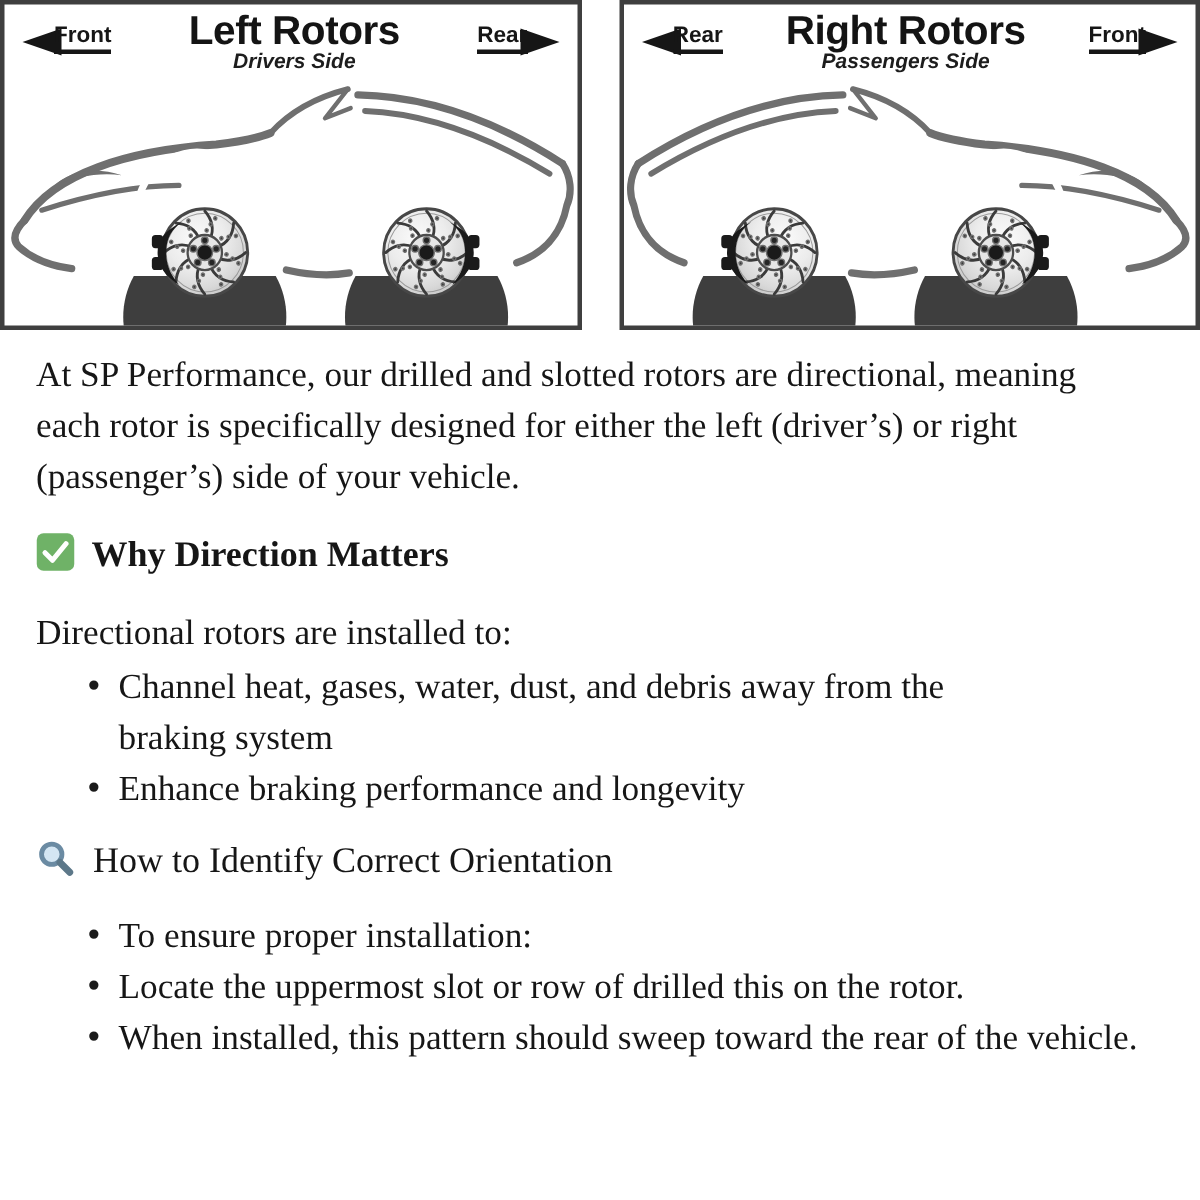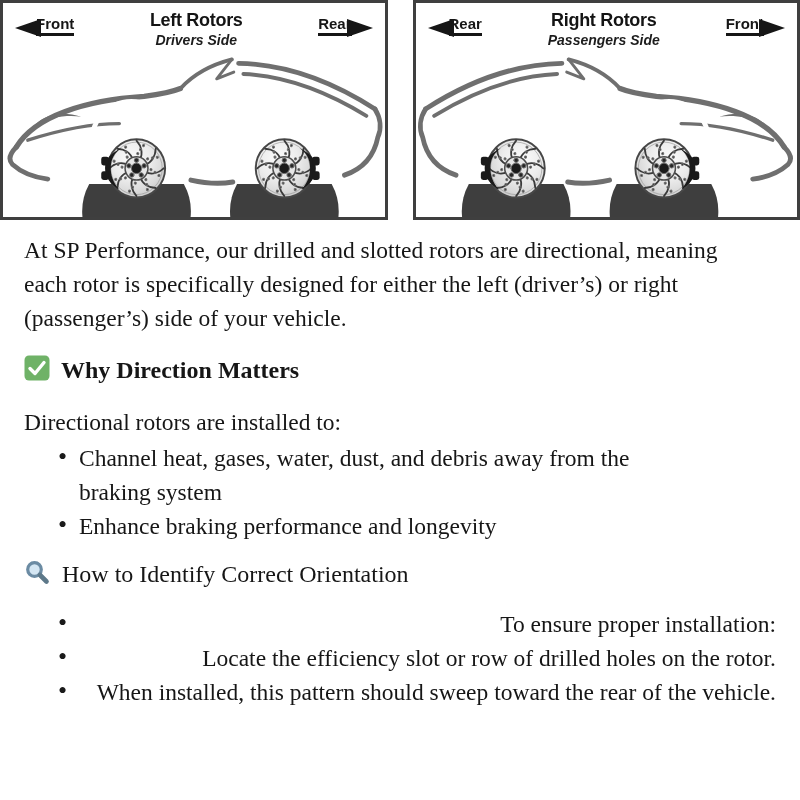--- a/index.html
+++ b/index.html
@@ -4,21 +4,21 @@
 <style>
   html,body { margin:0; padding:0; background:#ffffff; }
   .page { width:800px; min-height:800px; background:#fff; font-family:"Liberation Serif", serif; color:#161616; }
 
   
   .diagram-row { display:flex; gap:25px; }
   .panel { position:relative; flex:1; height:220px; border:3px solid #3f3f3f; box-sizing:border-box; background:#fff; margin:0; }
   .car-svg { position:absolute; inset:0; width:100%; height:100%; }
   .panel-header { position:absolute; top:5px; left:12px; right:12px; display:flex; justify-content:space-between; align-items:flex-start; z-index:2; font-family:"Liberation Sans", sans-serif; }
   .panel-titles { text-align:center; flex:1; }
-  .panel-title { font-weight:bold; font-size:18px; line-height:24px; color:#141414; letter-spacing:-0.3px; }
+  .panel-title { font-weight:bold; font-size:27px; line-height:24px; color:#141414; letter-spacing:-0.3px; }
   .panel-subtitle { font-weight:bold; font-style:italic; font-size:14px; line-height:16px; color:#1d1d1d; }
   .dir { display:flex; align-items:center; margin-top:7px; }
   .dir-label { font-weight:bold; font-size:15px; line-height:15px; color:#161616; border-bottom:3px solid #161616; padding-bottom:2px; }
   .tri { width:0; height:0; border-top:9px solid transparent; border-bottom:9px solid transparent; }
   .tri-left  { border-right:26px solid #161616; margin-right:-5px; margin-top:4px; }
   .tri-right { border-left:26px solid #161616;  margin-left:-5px;  margin-top:4px; }
   .rot-label { font-family:"Liberation Sans", sans-serif; font-weight:700; font-size:11px; fill:#ffffff; letter-spacing:0.8px; }
 
   
   main { padding:0 24px; }
@@ -26,21 +26,21 @@
   .intro { max-width:700px; margin:13px 0 20px; }
   .sec-head { display:flex; align-items:flex-start; gap:11px; margin:0 0 20px; }
   .sec-head .t { font-size:24px; line-height:30px; }
   .sec-head.bold .t { font-weight:bold; }
   .sec-head.normal .t { font-weight:normal; }
   .lead { margin:0 0 2px; }
   ul { list-style:none; margin:0; padding:0 0 0 34px; }
   li { position:relative; padding-left:21px; margin:0; }
   li::before { content:"•"; position:absolute; left:0; top:-1px; font-size:26px; color:#1a1a1a; }
   .benefits li { max-width:615px; }
-  .steps li { max-width:700px;text-align:right; }
+  .steps li { max-width:700px; }
   .sec-head.normal { margin-top:16px; margin-bottom:18px; }
   .benefits { margin-bottom:0; }
   .icon-box { display:inline-flex; flex:none; }
 </style>
 </head>
 <body>
 
 <svg width="0" height="0" style="position:absolute" aria-hidden="true">
   <defs>
     <radialGradient id="rotorGrad" cx="40%" cy="35%" r="75%">
@@ -195,18 +195,18 @@
         <svg width="27" height="27" viewBox="0 0 27 27">
           <circle cx="10.5" cy="10.5" r="6.8" fill="#d4e6f3" stroke="#6b8ba3" stroke-width="3.2"></circle>
           <line x1="16" y1="16" x2="22.5" y2="22.5" stroke="#5d7889" stroke-width="4.6" stroke-linecap="round"></line>
         </svg>
       </span>
       <span class="t">How to Identify Correct Orientation</span>
     </h3>
 
     <ul class="steps">
       <li>To ensure proper installation:</li>
-      <li>Locate the efficiency slot or row of drilled holes on the rotor.</li>
+      <li>Locate the uppermost slot or row of drilled this on the rotor.</li>
       <li>When installed, this pattern should sweep toward the rear of the vehicle.</li>
     </ul>
   </main>
 
 </div>
 
 </body></html>

